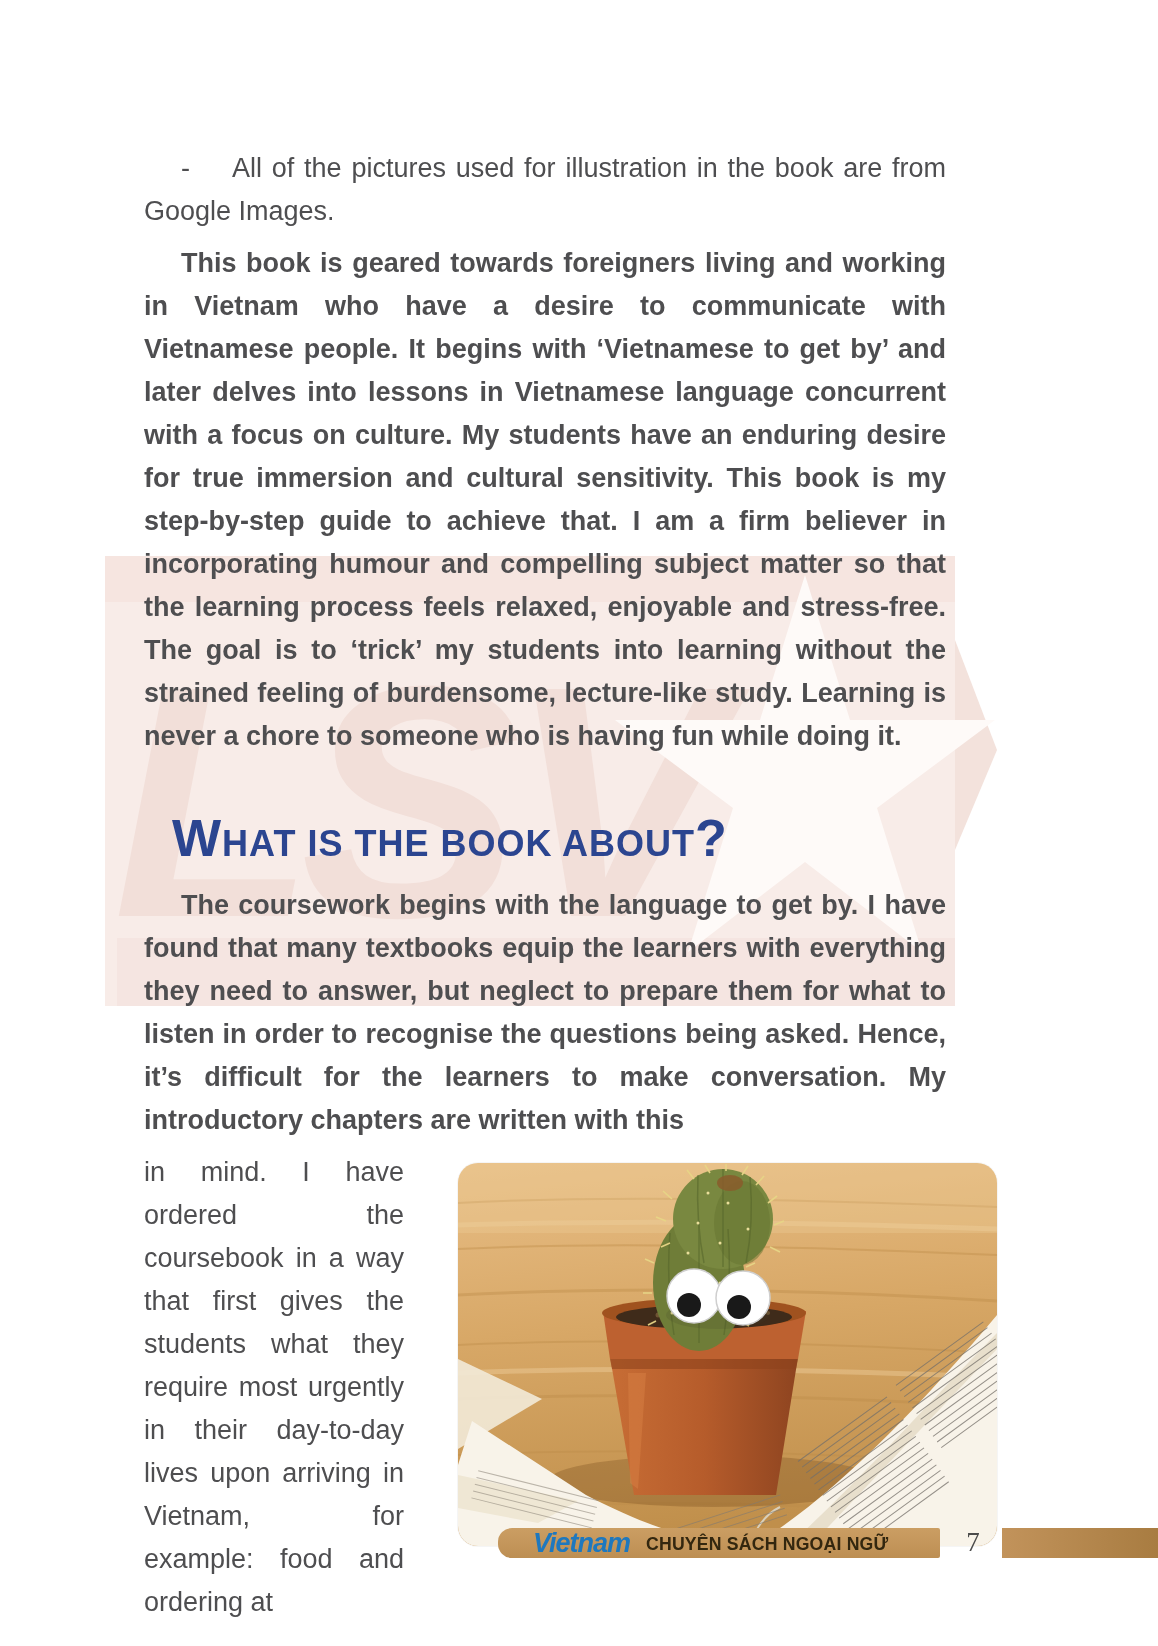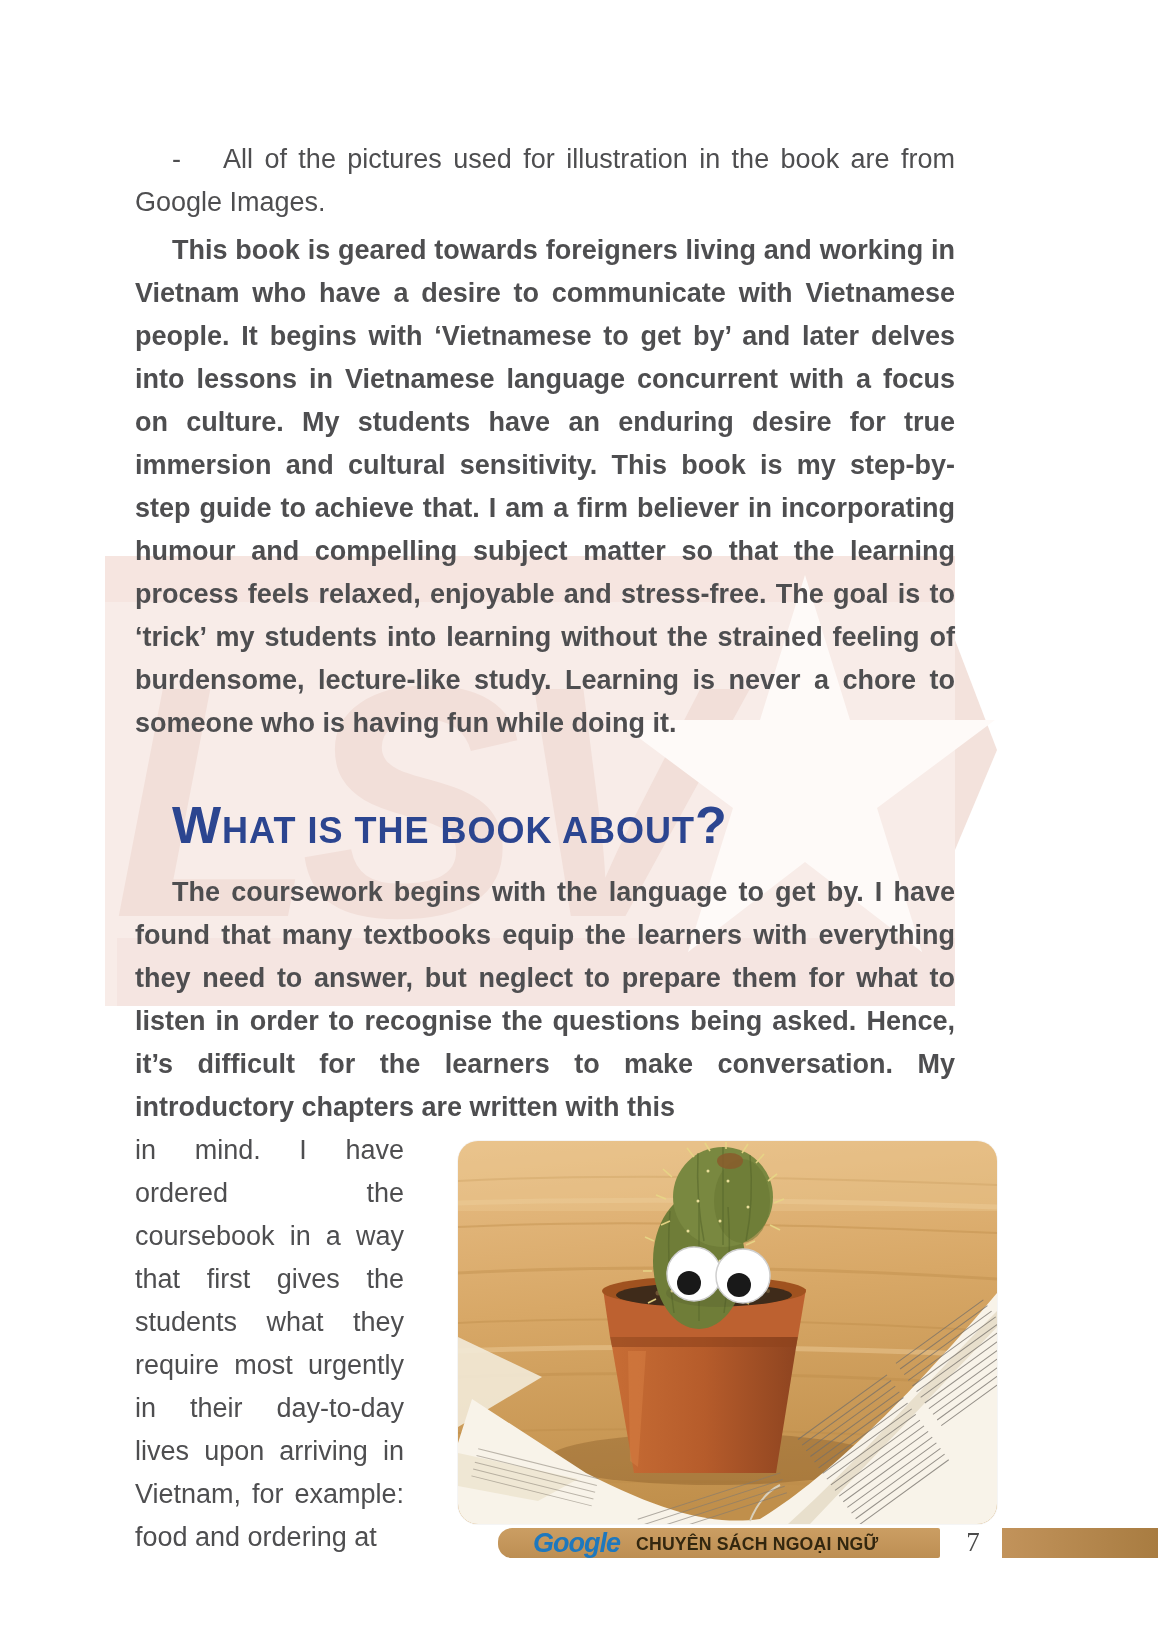--- a/index.html
+++ b/index.html
@@ -2,21 +2,21 @@
 <html><head>
 <meta charset="utf-8">
 <style>
   html,body{margin:0;padding:0;background:#ffffff;}
   .page{position:relative;width:1158px;height:1646px;background:#ffffff;overflow:hidden;
         font-family:"Liberation Sans",sans-serif;}
   
   .watermark{position:absolute;left:105px;top:520px;width:892px;height:492px;z-index:0;}
   
   .content{position:absolute;left:135px;top:138px;width:820px;z-index:1;}
-  .para{margin:0;font-size:27px;line-height:43px;color:#4e4e50;text-align:justify;
+  .para{margin:9px;font-size:27px;line-height:43px;color:#4e4e50;text-align:justify;
         font-family:"Liberation Sans",sans-serif;}
   .para.indent{text-indent:37px;font-weight:bold;}
   .para.mt{margin-top:5px;}
   .para.tight{margin-top:10px;}
   .sp37{display:inline-block;width:37px;}
   .sp42{display:inline-block;width:42px;}
   .heading{margin:54px 0 0 37px;color:#2b4590;font-weight:700;line-height:52px;
            font-family:"Liberation Sans",sans-serif;letter-spacing:1px;}
   .h-big{font-size:52px;}
   .h-small{font-size:36px;}
@@ -192,19 +192,19 @@
             </g>
           </g>
         </svg>
       </div>
       <p class="para">in mind. I have ordered the coursebook in a way that first gives the students what they require most urgently in their day-to-day lives upon arriving in Vietnam, for example: food and ordering at</p>
       <div class="clear"></div>
     </div>
   </div>
 
   <div class="bar-left">
-    <span class="brand">Google</span>
+    <span class="brand">Vietnam</span>
     <span class="tagline">CHUYÊN SÁCH NGOẠI NGỮ</span>
   </div>
   <div class="pagenum">7</div>
   <div class="bar-right"></div>
 
 </div>
 
 </body></html>

